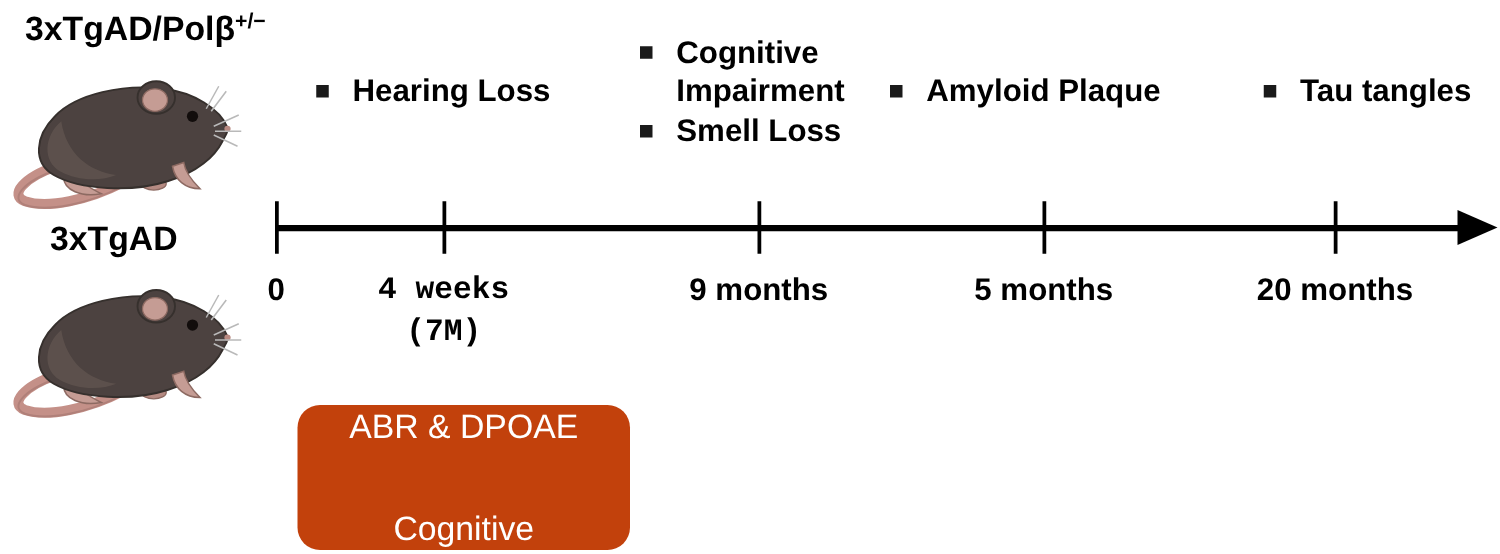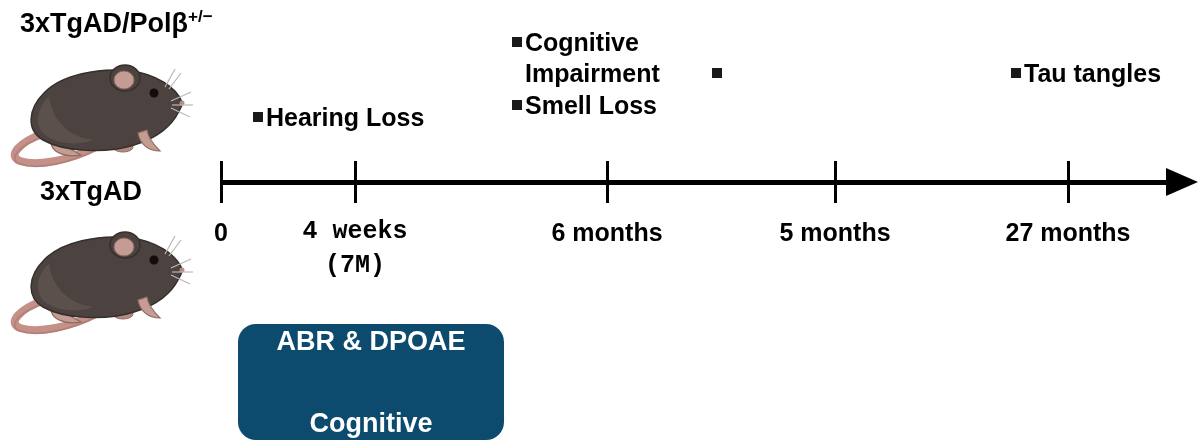--- a/index.html
+++ b/index.html
@@ -35,34 +35,34 @@
   
   .mouse { position: absolute; width: 190px; height: 125px; }
   .mouse-top { left: 5px; top: 45px; }
   .mouse-bottom { left: 5px; top: 212px; }
 
   
   .milestone {
     position: absolute;
     display: flex;
     align-items: flex-start;
-    gap: 3px;
+    gap: 19px;
     font-weight: bold;
     font-size: 25px;
     color: #000;
   }
   .milestone .bullet {
     width: 10px;
     height: 10px;
     background: #1a1a1a;
     margin-top: 10px;
     flex: 0 0 auto;
   }
   .milestone .mtext { line-height: 31px; }
-  .milestone-hearing  { left: 253px; top: 58px; margin-top: 44px; }
+  .milestone-hearing  { left: 253px; top: 58px; }
   .milestone-cognitive { left: 512px; top: 27px; }
   .milestone-cognitive .mtext { width: 165px; }
   .milestone-smell    { left: 512px; top: 90px; justify-content: space-between; }
   .milestone-amyloid  { left: 712px; top: 58px; }
   .milestone-tau      { left: 1011px; top: 58px; }
 
   
   .axis-line {
     position: absolute;
     left: 221px; top: 180px;
@@ -103,28 +103,28 @@
   .tick-label-1 { left: 265px; font-family: Liberation Mono, monospace; }
   .tick-label-2 { left: 517px; }
   .tick-label-3 { left: 745px; }
   .tick-label-4 { left: 978px; }
 
   
   .callout {
     position: absolute;
     left: 238px; top: 324px;
     width: 266px; height: 116px;
-    background: #0c4a6e;
+    background: #c2410c;
     border-radius: 18px;
     display: flex;
     flex-direction: column;
     align-items: center;
     justify-content: center;
     color: #ffffff;
-    font-weight: bold;
+    font-weight: normal;
     font-size: 27px;
     line-height: 42px;
     text-align: center;
     gap: 40px;
   }
 </style>
 </head>
 <body>
 
 <div class="figure">
@@ -188,20 +188,21 @@
   <div class="milestone milestone-cognitive">
     <span class="bullet"></span>
     <span class="mtext">Cognitive Impairment</span>
   </div>
   <div class="milestone milestone-smell">
     <span class="bullet"></span>
     <span class="mtext">Smell Loss</span>
   </div>
   <div class="milestone milestone-amyloid">
     <span class="bullet"></span>
+    <span class="mtext">Amyloid Plaque</span>
   </div>
   <div class="milestone milestone-tau">
     <span class="bullet"></span>
     <span class="mtext">Tau tangles</span>
   </div>
 
   <div class="axis-line"></div>
   <div class="axis-arrowhead"></div>
 
   <div class="tick tick-0"></div>
@@ -212,29 +213,29 @@
 
   <div class="tick-label tick-label-0">
     <div>0</div>
     <div></div>
   </div>
   <div class="tick-label tick-label-1">
     <div>4 weeks</div>
     <div>(7M)</div>
   </div>
   <div class="tick-label tick-label-2">
-    <div>6 months</div>
+    <div>9 months</div>
     <div></div>
   </div>
   <div class="tick-label tick-label-3">
     <div>5 months</div>
     <div></div>
   </div>
   <div class="tick-label tick-label-4">
-    <div>27 months</div>
+    <div>20 months</div>
     <div></div>
   </div>
 
   <div class="callout">
     <div>ABR &amp; DPOAE</div>
     <div>Cognitive</div>
   </div>
 
 </div>
 

